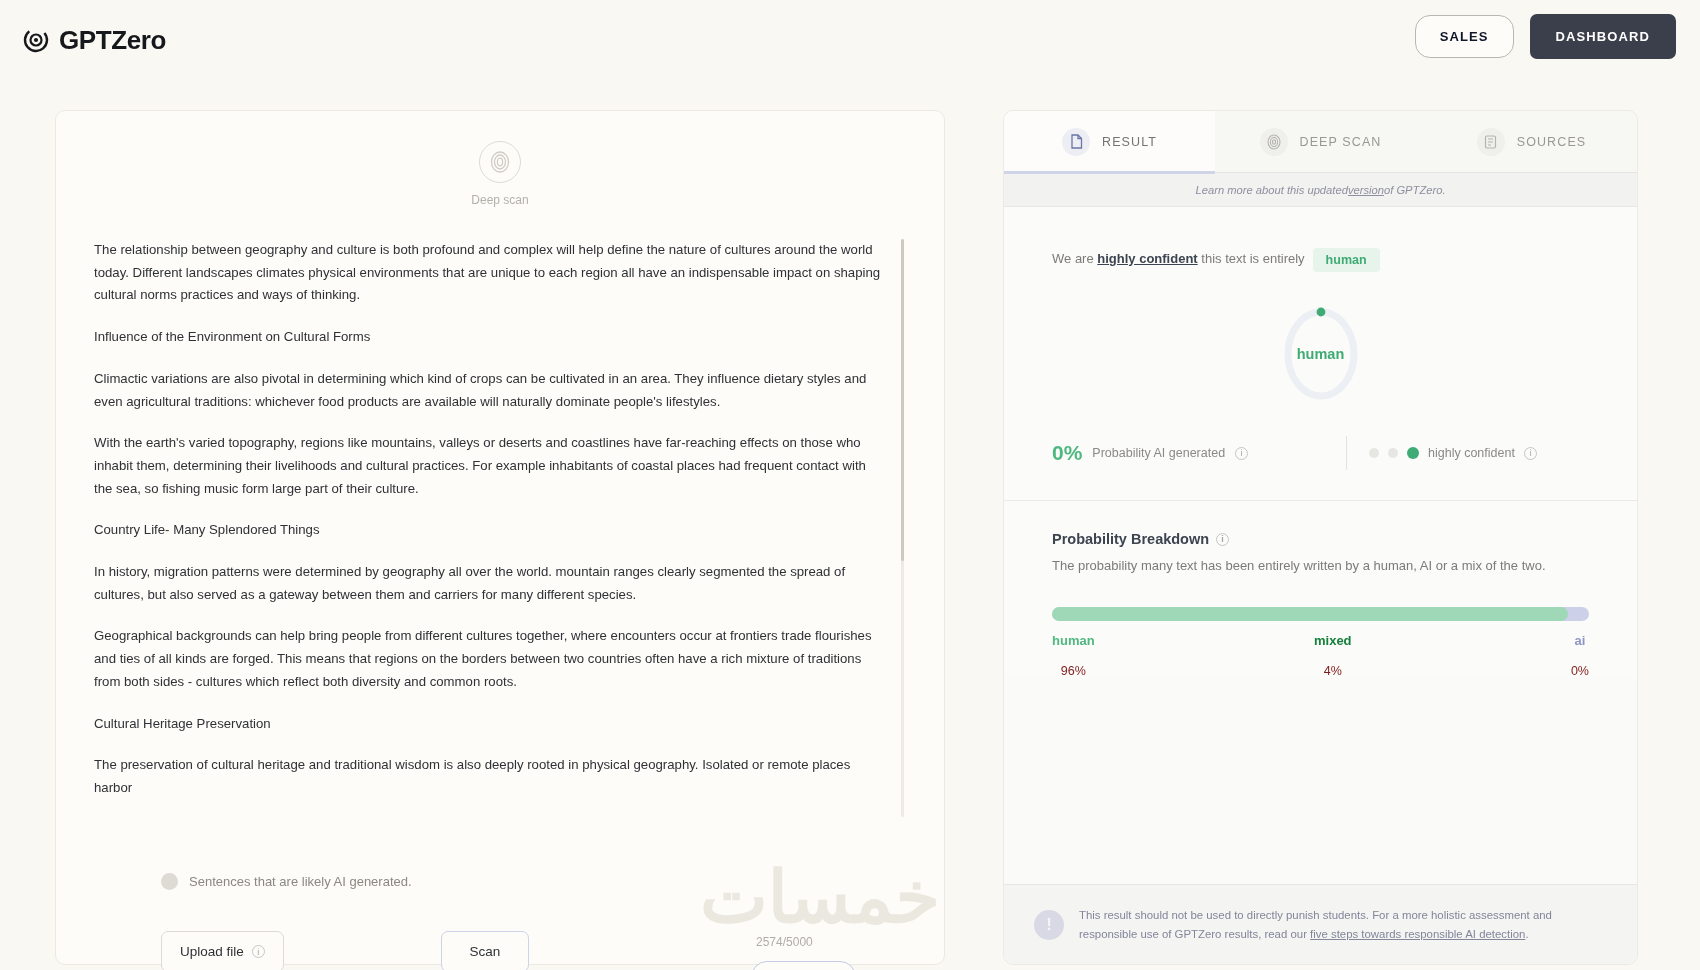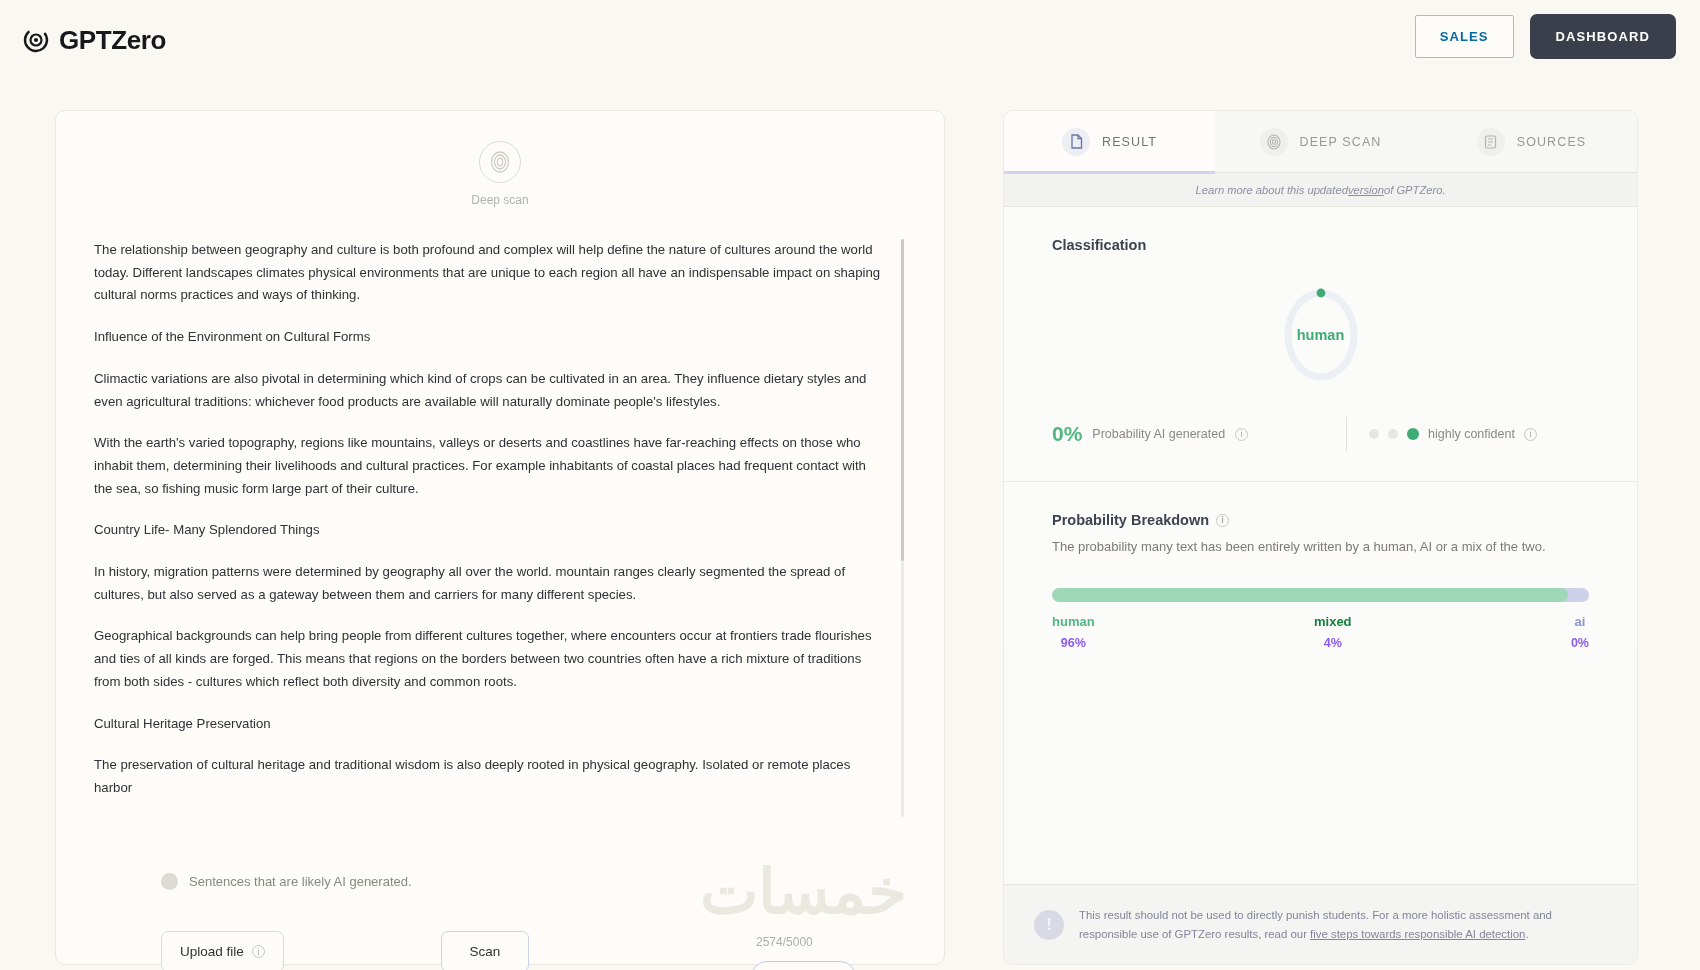--- a/index.html
+++ b/index.html
@@ -38,25 +38,25 @@
     border-left: 4.5px solid transparent;
     border-right: 4.5px solid transparent;
     border-top: 5px solid #6b6d74;
     display: inline-block;
   }
   .header-right {
     position: absolute; right: 24px; top: 14px;
     display: flex; align-items: center; gap: 16px;
   }
   .btn-sales {
-    border: 1.5px solid #b9b7b1; border-radius: 2px;
+    border: 1.5px solid #b9b7b1; border-radius: 15px;
     background: #fdfcf8;
     padding: 13px 24px;
     font-size: 13px; font-weight: bold; letter-spacing: 1.1px;
-    color: #0369a1; cursor: pointer;
+    color: #0f172a; cursor: pointer;
   }
   .btn-dashboard {
     background: #3a3f4b; border-radius: 7px; border: none;
     padding: 15px 26px;
     font-size: 13px; font-weight: bold; letter-spacing: 1.1px;
     color: #ffffff; cursor: pointer;
   }
 
   
   .left-panel {
@@ -240,21 +240,21 @@
   }
   .prob-bar-human {
     position: absolute; left: 0; top: 0; height: 14px;
     background: #9ed8b6; border-radius: 8px;
   }
   .bar-labels {
     display: flex; justify-content: space-between; margin-top: 12px;
   }
   .bar-label { text-align: center; }
   .bar-label .nm { font-size: 13px; font-weight: bold; }
-  .bar-label .vl { font-size: 12.5px; color: #8b5cf6; margin-top: 7px; font-weight: bold; }
+  .bar-label .vl { font-size: 12.5px; color: #7f1d1d; margin-top: 16px; }
   .nm-human { color: #4fb881; }
   .nm-mixed { color: #15803d; }
   .nm-ai { color: #8e96c6; }
 
   .disclaimer {
     position: absolute; left: 0; bottom: 0;
     width: 100%; min-height: 80px;
     background: #f4f4f2;
     border-top: 1px solid #e8e6e0;
     display: flex; align-items: center; gap: 15px;
@@ -268,21 +268,21 @@
     flex-shrink: 0;
   }
   .disclaimer-text {
     font-size: 11.4px; color: #83859a; line-height: 1.65;
   }
   .disclaimer-text a { color: #83859a; text-decoration: underline; }
 
   
   .watermark {
     position: absolute; left: 700px; top: 855px;
-    font-size: 62px; color: #ebe8e0; font-weight: bold;
+    font-size: 72px; color: #ebe8e0; font-weight: bold;
     letter-spacing: 4px; pointer-events: none;
   }
 </style>
 </head>
 <body>
 
 <div class="header">
   <div class="brand">
     <span class="brand-mark">
       <svg width="28" height="28" viewBox="0 0 28 28">
@@ -383,21 +383,23 @@
 
   <div class="learnmore">
     <span>Learn more about this updated </span>
       <a href="#">version</a>
       <span> of GPTZero.</span>
   </div>
 
   <div class="result-body">
 
     <div class="section">
-      <div class="sec-title">Classification</div>
+      <div class="sec-sub">
+        <span>We are </span><b>highly confident</b><span> this text is entirely</span><span class="badge-human">human</span>
+      </div>
 
       <div class="gauge-wrap">
         <div class="gauge">
           <svg width="86" height="104" viewBox="0 0 86 104">
             <ellipse cx="43" cy="52" rx="33" ry="42" fill="none" stroke="#eceff4" stroke-width="7"></ellipse>
             <circle cx="43" cy="10" r="4.4" fill="#3fab74"></circle>
           </svg>
           <div class="gauge-text">human</div>
         </div>
       </div>

